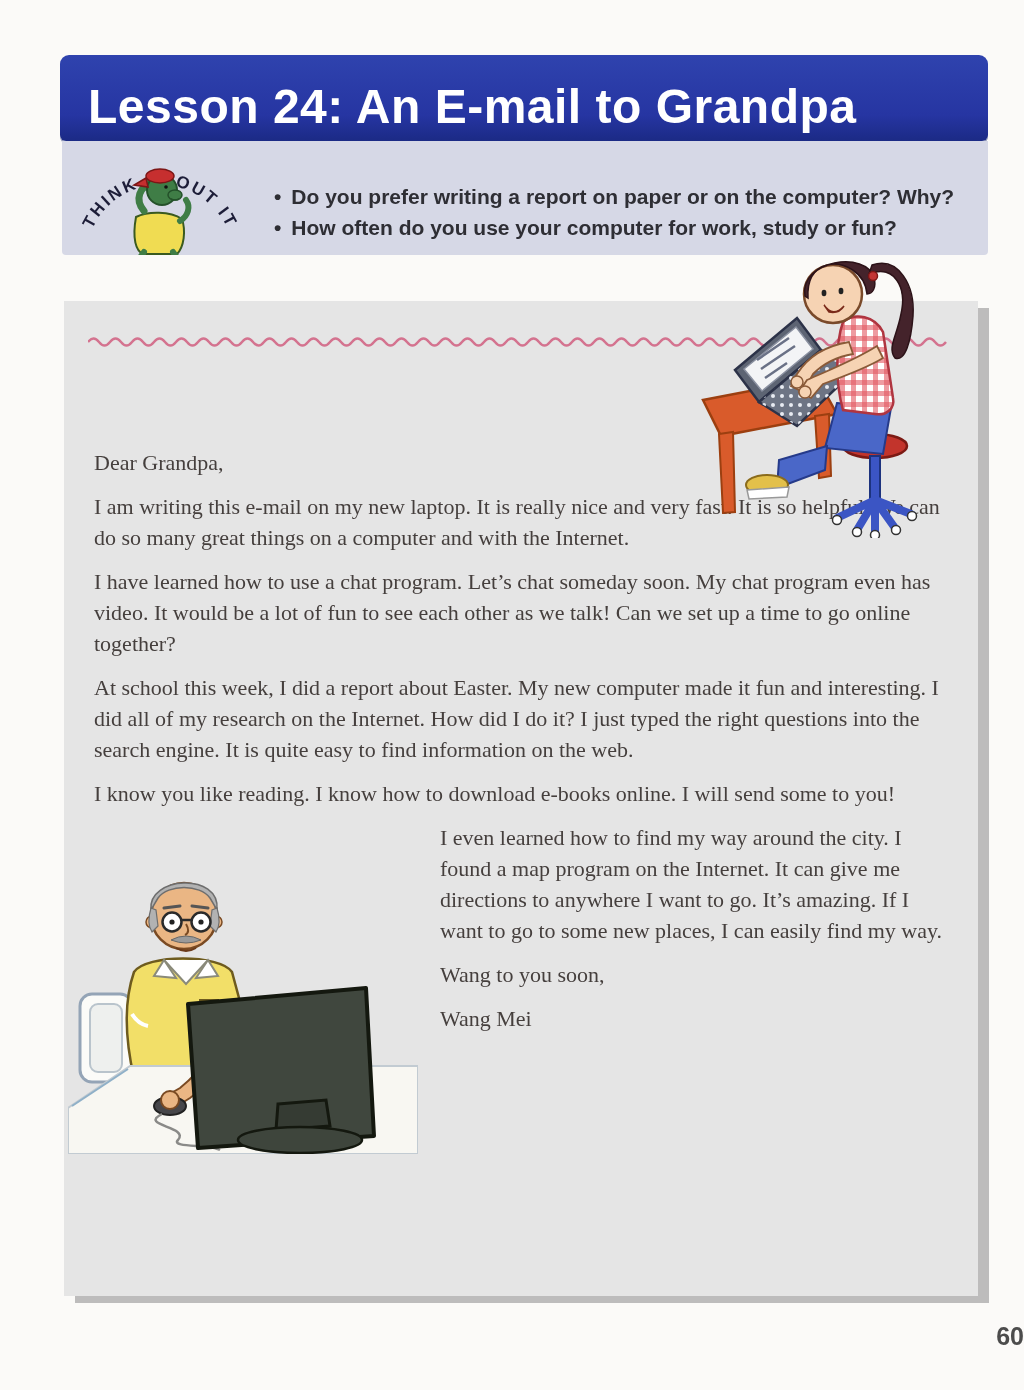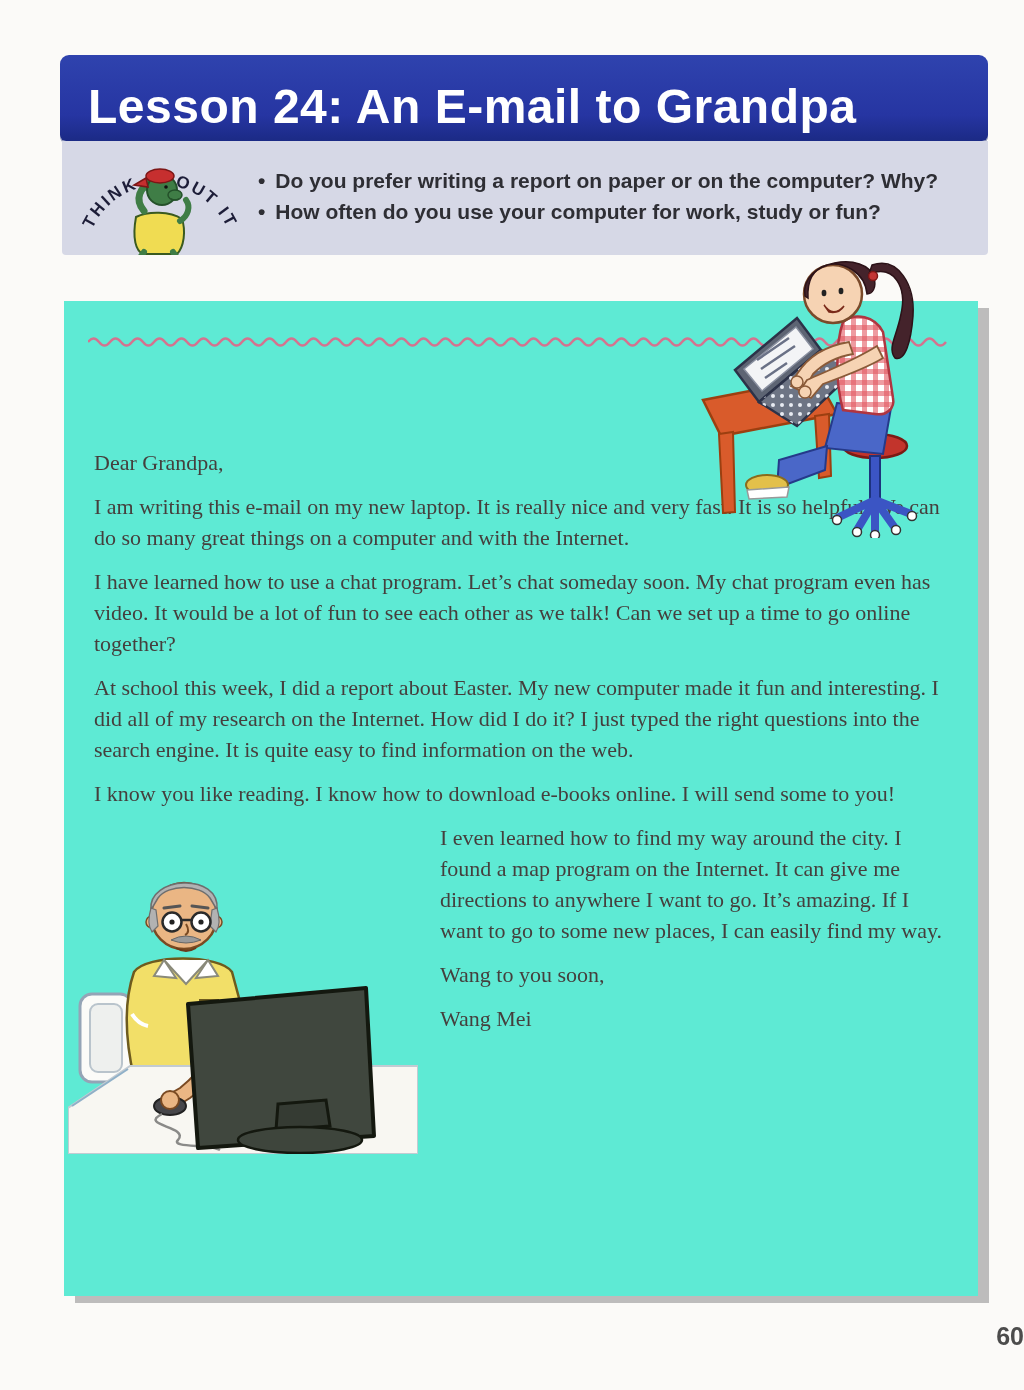--- a/index.html
+++ b/index.html
@@ -25,32 +25,32 @@
   }
 
   
   .think-band{
     position:absolute;left:62px;top:141px;width:926px;height:114px;
     background:#d6d8e6;
     border-radius:0 0 4px 4px;
   }
   .mascot{position:absolute;left:12px;top:2px;width:172px;height:112px;}
   .questions{
-    list-style:none;margin:0;padding:24px 10px 0 196px;
+    list-style:none;margin:16px;padding:24px 10px 0 196px;
   }
   .questions li{
     font-size:21px;font-weight:bold;color:#2e2e34;line-height:31px;
     white-space:nowrap;
   }
   .questions li::before{content:"\2022";margin-right:10px;}
 
   
   .letter{
     position:absolute;left:64px;top:301px;width:914px;height:995px;
-    background:#5eead4;
+    background:#e5e5e5;
     box-shadow:11px 7px 0 #bdbcbc;
   }
   .wave{position:absolute;left:24px;top:32px;width:860px;height:16px;}
   .letter-body{
     position:absolute;left:0;top:0;right:0;
     padding:146px 32px 0 30px;
     font-family:"Liberation Serif",serif;
     font-size:22px;line-height:31px;color:#453f3d;
   }
   .letter-body p{margin:0 0 13px 0;}

